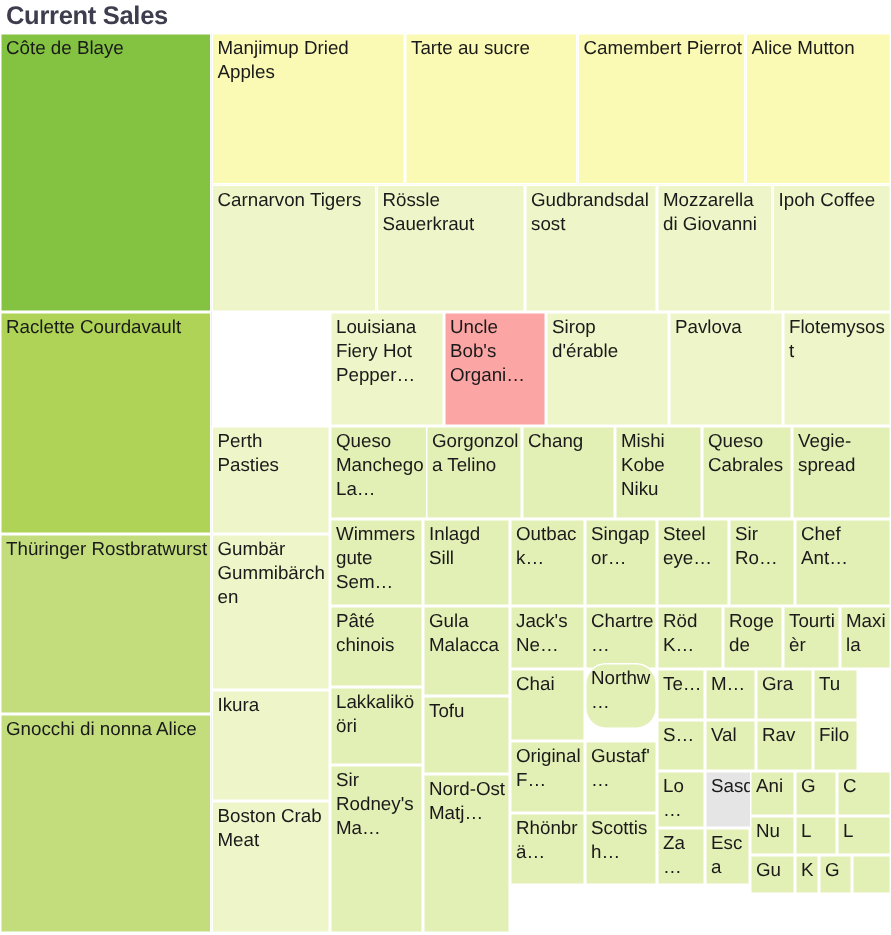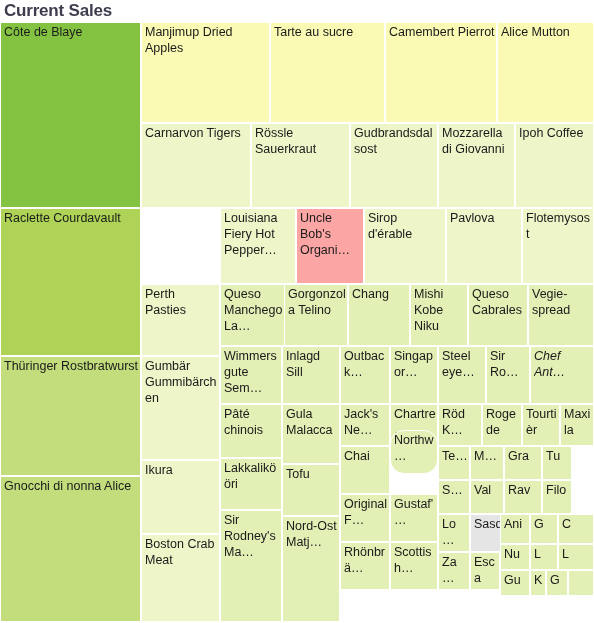--- a/index.html
+++ b/index.html
@@ -144,21 +144,21 @@
       </div>
       <div class="node" style="left: 390px; top: 324px; width: 48px; height: 58px; background: rgb(226, 239, 181);">
         <div class="node-label">Singapor…</div>
       </div>
       <div class="node" style="left: 438px; top: 324px; width: 48px; height: 58px; background: rgb(226, 239, 181);">
         <div class="node-label">Steel eye…</div>
       </div>
       <div class="node" style="left: 486px; top: 324px; width: 44px; height: 58px; background: rgb(226, 239, 181);">
         <div class="node-label">Sir Ro…</div>
       </div>
-      <div class="node" style="left: 530px; top: 324px; width: 64px; height: 58px; background: rgb(226, 239, 181); font-style: italic;">
+      <div class="node" style="left: 530px; top: 324px; width: 64px; height: 58px; background: rgb(226, 239, 181);">
         <div class="node-label">Chef Ant…</div>
       </div>
       <div class="node" style="left: 141px; top: 334px; width: 79px; height: 104px; background: rgb(238, 245, 201);">
         <div class="node-label">Gumbär Gummibärchen</div>
       </div>
       <div class="node" style="left: 220px; top: 382px; width: 62px; height: 54px; background: rgb(226, 239, 181);">
         <div class="node-label">Pâté chinois</div>
       </div>
       <div class="node" style="left: 282px; top: 382px; width: 58px; height: 60px; background: rgb(226, 239, 181);">
         <div class="node-label">Gula Malacca</div>
@@ -186,21 +186,21 @@
       </div>
       <div class="node" style="left: 220px; top: 436px; width: 62px; height: 52px; background: rgb(226, 239, 181);">
         <div class="node-label">Lakkalikööri</div>
       </div>
       <div class="node" style="left: 282px; top: 442px; width: 58px; height: 52px; background: rgb(226, 239, 181);">
         <div class="node-label">Tofu</div>
       </div>
       <div class="node" style="left: 340px; top: 424px; width: 50px; height: 48px; background: rgb(226, 239, 181);">
         <div class="node-label">Chai</div>
       </div>
-      <div class="node" style="left: 390px; top: 408px; width: 48px; height: 44px; background: rgb(226, 239, 181); border-radius: 14px;">
+      <div class="node" style="left: 390px; top: 420px; width: 48px; height: 44px; background: rgb(226, 239, 181); border-radius: 14px;">
         <div class="node-label">Northw…</div>
       </div>
       <div class="node" style="left: 438px; top: 424px; width: 32px; height: 34px; background: rgb(226, 239, 181);">
         <div class="node-label">Te…</div>
       </div>
       <div class="node" style="left: 470px; top: 424px; width: 34px; height: 34px; background: rgb(226, 239, 181);">
         <div class="node-label">M…</div>
       </div>
       <div class="node" style="left: 504px; top: 424px; width: 38px; height: 34px; background: rgb(226, 239, 181);">
         <div class="node-label">Gra</div>

